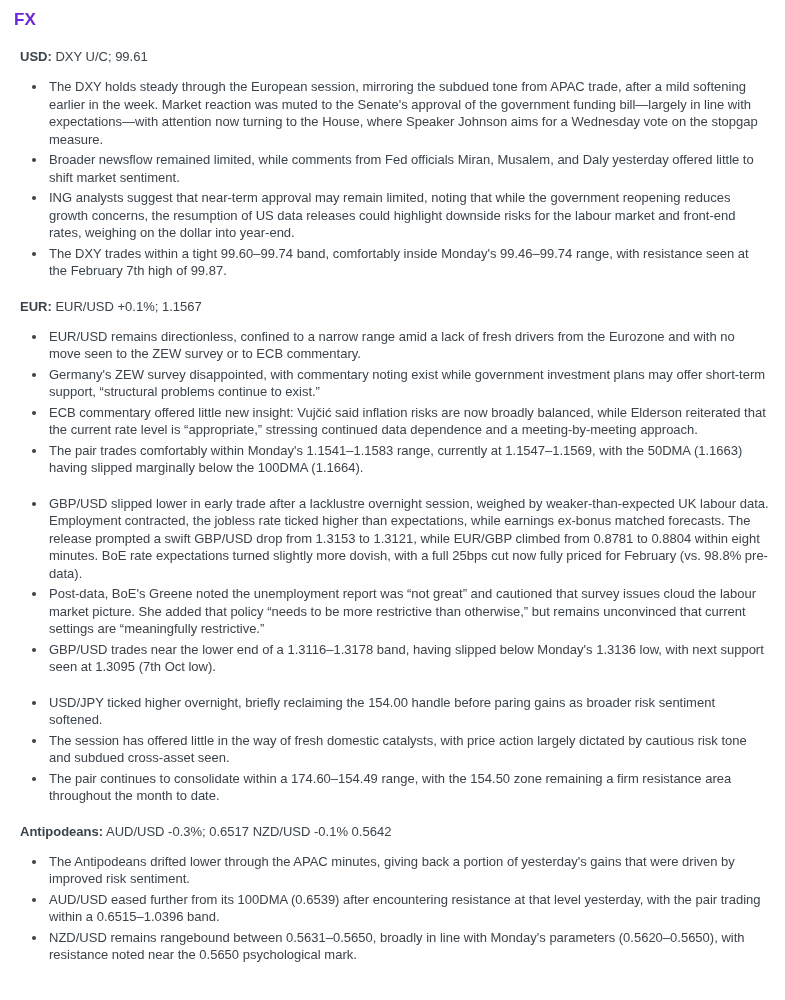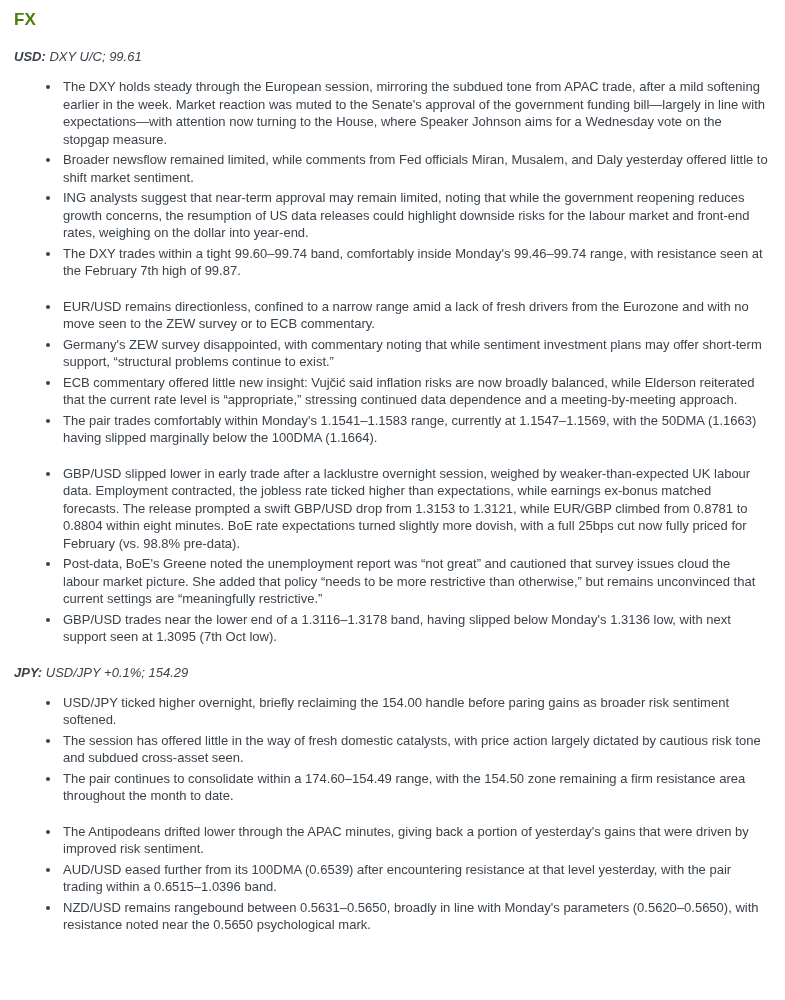--- a/index.html
+++ b/index.html
@@ -10,47 +10,46 @@
   .page {
     width: 785px;
     min-height: 1000px;
     box-sizing: border-box;
     padding: 10px 16px 24px 14px;
     font-family: "Liberation Sans", "DejaVu Sans", sans-serif;
     color: #3b434b;
     background: #ffffff;
   }
   .title {
-    color: #4d7c0f;
+    color: #6d28d9;
     font-size: 17px;
     font-weight: 700;
     margin: 0 0 18px 0;
     letter-spacing: 0.2px;
   }
   .currency-section {
     margin: 0 0 8px 0;
   }
   .section-header {
     font-size: 13px;
     line-height: 17px;
-    margin: 0 0 13px 0;
-    font-style: italic;
+    margin: 0 0 13px 6px;
   }
   .section-header .label {
     font-weight: 700;
   }
   .bullets {
     margin: 0 0 18px 0;
     padding: 0 0 0 33px;
     list-style-type: disc;
   }
   .bullets li {
     font-size: 13px;
     line-height: 17.5px;
-    margin: 0 0 3px 14px;
+    margin: 0 0 3px 0;
     padding-left: 2px;
   }
 </style>
 </head>
 <body>
 
 <div class="page">
 
   <h1 class="title">FX</h1>
 
@@ -58,46 +57,47 @@
     <p class="section-header"><strong class="label">USD:</strong> <span class="summary">DXY U/C; 99.61</span></p>
     <ul class="bullets">
       <li>The DXY holds steady through the European session, mirroring the subdued tone from APAC trade, after a mild softening earlier in the week. Market reaction was muted to the Senate's approval of the government funding bill—largely in line with expectations—with attention now turning to the House, where Speaker Johnson aims for a Wednesday vote on the stopgap measure.</li>
       <li>Broader newsflow remained limited, while comments from Fed officials Miran, Musalem, and Daly yesterday offered little to shift market sentiment.</li>
       <li>ING analysts suggest that near-term approval may remain limited, noting that while the government reopening reduces growth concerns, the resumption of US data releases could highlight downside risks for the labour market and front-end rates, weighing on the dollar into year-end.</li>
       <li>The DXY trades within a tight 99.60–99.74 band, comfortably inside Monday's 99.46–99.74 range, with resistance seen at the February 7th high of 99.87.</li>
     </ul>
   </section>
 
   <section class="currency-section">
+    <p class="section-header"><strong class="label">EUR:</strong> <span class="summary">EUR/USD +0.1%; 1.1567</span></p>
     <ul class="bullets">
       <li>EUR/USD remains directionless, confined to a narrow range amid a lack of fresh drivers from the Eurozone and with no move seen to the ZEW survey or to ECB commentary.</li>
-      <li>Germany's ZEW survey disappointed, with commentary noting that while sentiment investment plans may offer short-term support, “structural problems continue to exist.”</li>
+      <li>Germany's ZEW survey disappointed, with commentary noting exist while government investment plans may offer short-term support, “structural problems continue to exist.”</li>
       <li>ECB commentary offered little new insight: Vujčić said inflation risks are now broadly balanced, while Elderson reiterated that the current rate level is “appropriate,” stressing continued data dependence and a meeting-by-meeting approach.</li>
       <li>The pair trades comfortably within Monday's 1.1541–1.1583 range, currently at 1.1547–1.1569, with the 50DMA (1.1663) having slipped marginally below the 100DMA (1.1664).</li>
     </ul>
   </section>
 
   <section class="currency-section">
     <ul class="bullets">
       <li>GBP/USD slipped lower in early trade after a lacklustre overnight session, weighed by weaker-than-expected UK labour data. Employment contracted, the jobless rate ticked higher than expectations, while earnings ex-bonus matched forecasts. The release prompted a swift GBP/USD drop from 1.3153 to 1.3121, while EUR/GBP climbed from 0.8781 to 0.8804 within eight minutes. BoE rate expectations turned slightly more dovish, with a full 25bps cut now fully priced for February (vs. 98.8% pre-data).</li>
       <li>Post-data, BoE's Greene noted the unemployment report was “not great” and cautioned that survey issues cloud the labour market picture. She added that policy “needs to be more restrictive than otherwise,” but remains unconvinced that current settings are “meaningfully restrictive.”</li>
       <li>GBP/USD trades near the lower end of a 1.3116–1.3178 band, having slipped below Monday's 1.3136 low, with next support seen at 1.3095 (7th Oct low).</li>
     </ul>
   </section>
 
   <section class="currency-section">
-    <p class="section-header"><strong class="label">JPY:</strong> <span class="summary">USD/JPY +0.1%; 154.29</span></p>
     <ul class="bullets">
       <li>USD/JPY ticked higher overnight, briefly reclaiming the 154.00 handle before paring gains as broader risk sentiment softened.</li>
       <li>The session has offered little in the way of fresh domestic catalysts, with price action largely dictated by cautious risk tone and subdued cross-asset seen.</li>
       <li>The pair continues to consolidate within a 174.60–154.49 range, with the 154.50 zone remaining a firm resistance area throughout the month to date.</li>
     </ul>
   </section>
 
   <section class="currency-section">
+    <p class="section-header"><strong class="label">Antipodeans:</strong> <span class="summary">AUD/USD -0.3%; 0.6517 NZD/USD -0.1% 0.5642</span></p>
     <ul class="bullets">
       <li>The Antipodeans drifted lower through the APAC minutes, giving back a portion of yesterday's gains that were driven by improved risk sentiment.</li>
       <li>AUD/USD eased further from its 100DMA (0.6539) after encountering resistance at that level yesterday, with the pair trading within a 0.6515–1.0396 band.</li>
       <li>NZD/USD remains rangebound between 0.5631–0.5650, broadly in line with Monday's parameters (0.5620–0.5650), with resistance noted near the 0.5650 psychological mark.</li>
     </ul>
   </section>
 
 </div>
 
 </body></html>

